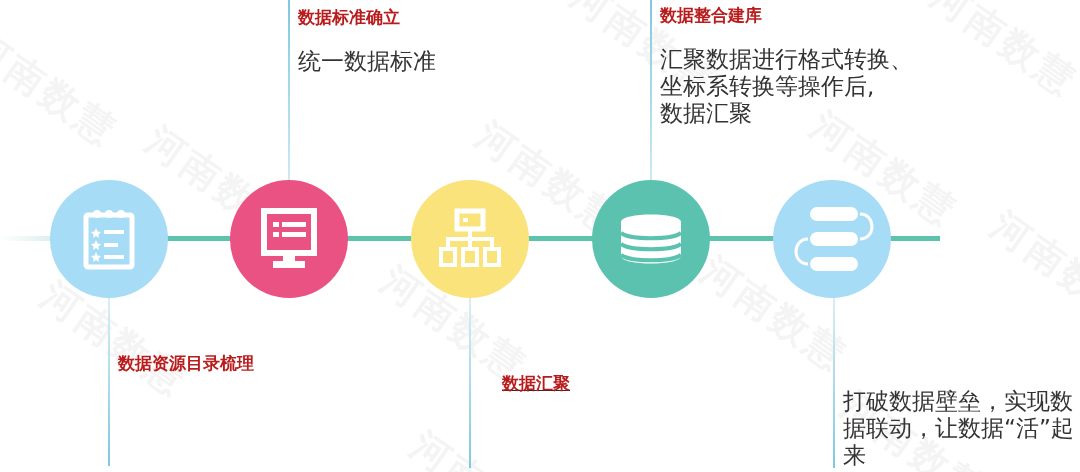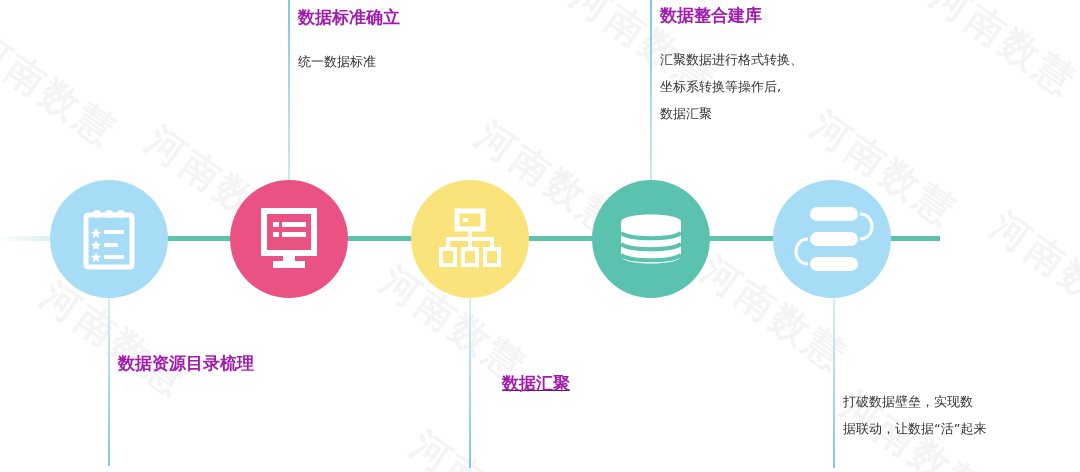--- a/index.html
+++ b/index.html
@@ -10,22 +10,22 @@
                transform-origin:left top; }
   .timeline { position:absolute; left:0; top:236px; height:5px; }
   .timeline.fade { width:60px; left:0; background:linear-gradient(to right, rgba(92,192,172,0), rgba(210,235,232,0.9)); }
   .timeline.main { left:150px; width:790px; background:#5ec3ac; }
   .node { position:absolute; width:118px; height:118px; border-radius:50%; top:180px;
           display:flex; align-items:center; justify-content:center; }
   .node svg { display:block; }
   .vline { position:absolute; width:2px; background:linear-gradient(to bottom,#7fc8df,#cfe9f1); }
   .vline.down { background:linear-gradient(to bottom,#d9eef4,#7fc8df); }
   .card { position:absolute; }
-  .card .title { font-size:17px; font-weight:bold; color:#a21caf; line-height:22px; white-space:nowrap; }
-  .card .desc { font-size:13px; color:#333; line-height:27px; margin-top:20px; white-space:pre-line; }
+  .card .title { font-size:17px; font-weight:bold; color:#b91c1c; line-height:22px; white-space:nowrap; }
+  .card .desc { font-size:23px; color:#333; line-height:27px; margin-top:20px; white-space:pre-line; }
 </style>
 </head>
 <body>
 
 <div class="watermark" style="left:-10px;top:20px;">河南数慧</div>
 <div class="watermark" style="left:165px;top:115px;">河南数慧</div>
 <div class="watermark" style="left:60px;top:270px;">河南数慧</div>
 <div class="watermark" style="left:400px;top:255px;">河南数慧</div>
 <div class="watermark" style="left:495px;top:110px;">河南数慧</div>
 <div class="watermark" style="left:590px;top:-30px;">河南数慧</div>

